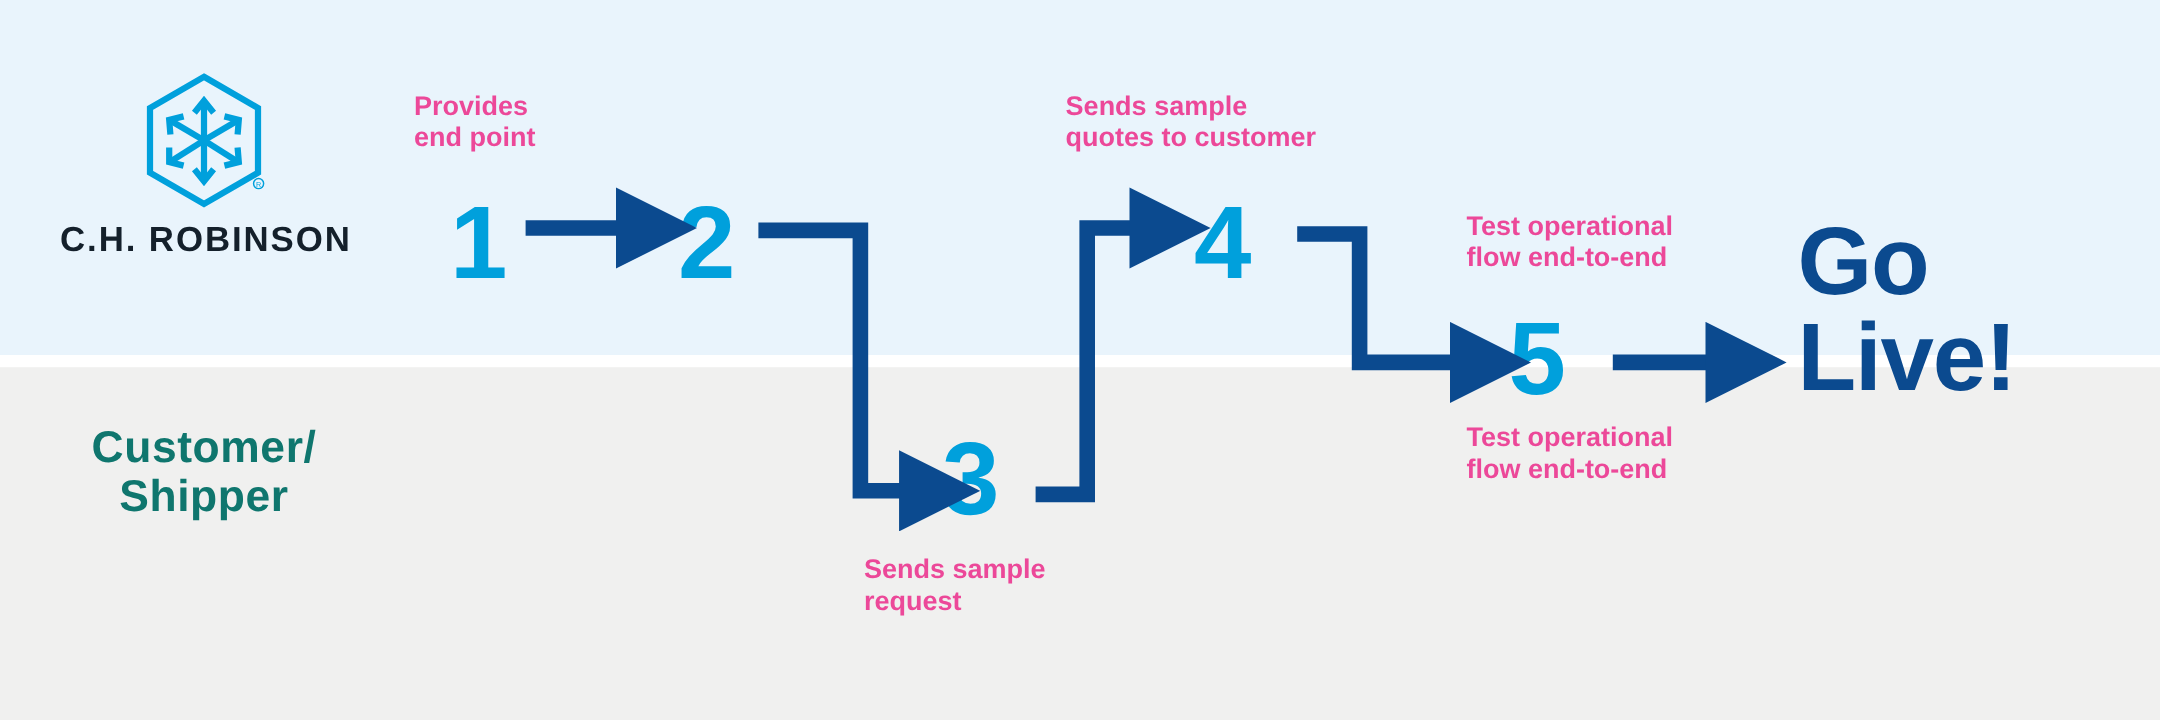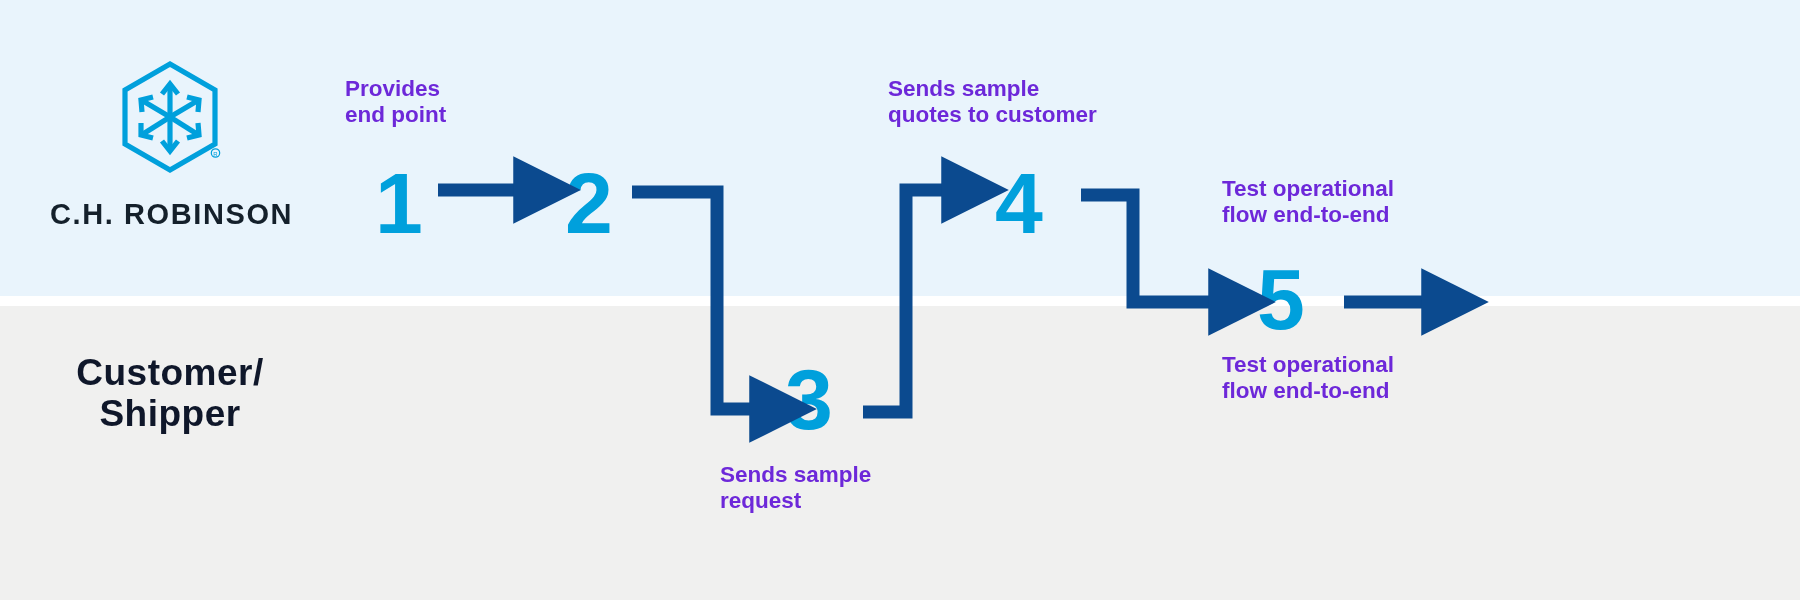--- a/index.html
+++ b/index.html
@@ -20,50 +20,50 @@
   #band-gap{top:296px;height:10px;background:#ffffff;}
   #band-bottom{top:306px;height:294px;background:#f0f0ef;}
 
   
   .node{position:absolute;}
 
   
   #logo-block{left:50px;top:60px;width:240px;text-align:center;}
   #logo-mark{width:104px;height:116px;margin:0 auto;display:block;}
   #logo-wordmark{
-    margin-top:22px;
+    margin-top:8px;
     font-size:29px;font-weight:bold;
     letter-spacing:1.6px;
     color:#14202b;
     white-space:nowrap;
   }
 
   
   #lane-label{
     left:30px;top:352px;width:280px;
     text-align:center;
     font-size:37px;font-weight:bold;
     line-height:1.12;
-    color:#0f172a;
+    color:#0f766e;
     letter-spacing:0.5px;
   }
 
   
   .step-num{
     font-size:86px;font-weight:bold;
     color:#00a0dc;
     line-height:1;
     text-align:center;
   }
 
   
   .caption{
     font-size:22.5px;font-weight:bold;
     line-height:1.17;
-    color:#6d28d9;
+    color:#ec4899;
     white-space:pre-line;
   }
 
   
   #go-live{
     left:1498px;top:178px;width:290px;
     font-size:80px;font-weight:bold;
     line-height:1.0;
     color:#0b4a8f;
     letter-spacing:-1px;
@@ -139,20 +139,22 @@
   <div class="node step-num" style="left:370px;top:160px;width:58px;">1</div>
 
   <div class="node step-num" style="left:560px;top:160px;width:58px;">2</div>
 
   <div class="node step-num" style="left:780px;top:356px;width:58px;">3</div>
 
   <div class="node step-num" style="left:990px;top:160px;width:58px;">4</div>
 
   <div class="node step-num" style="left:1252px;top:256px;width:58px;">5</div>
 
+  <div class="node" id="go-live">Go
+Live!</div>
 
   <svg id="connectors" viewBox="0 0 1800 600">
     <defs>
       <marker id="ah" viewBox="0 0 10 10" refX="1" refY="5" markerWidth="5.2" markerHeight="5.2" orient="auto-start-reverse">
         <path d="M 0 0 L 10 5 L 0 10 z" fill="#0b4a8f"></path>
       </marker>
     </defs>
 
     <g>
       <path d="M 438 190 L 520 190" stroke="#0b4a8f" stroke-width="13" fill="none" marker-end="url(#ah)"></path>

